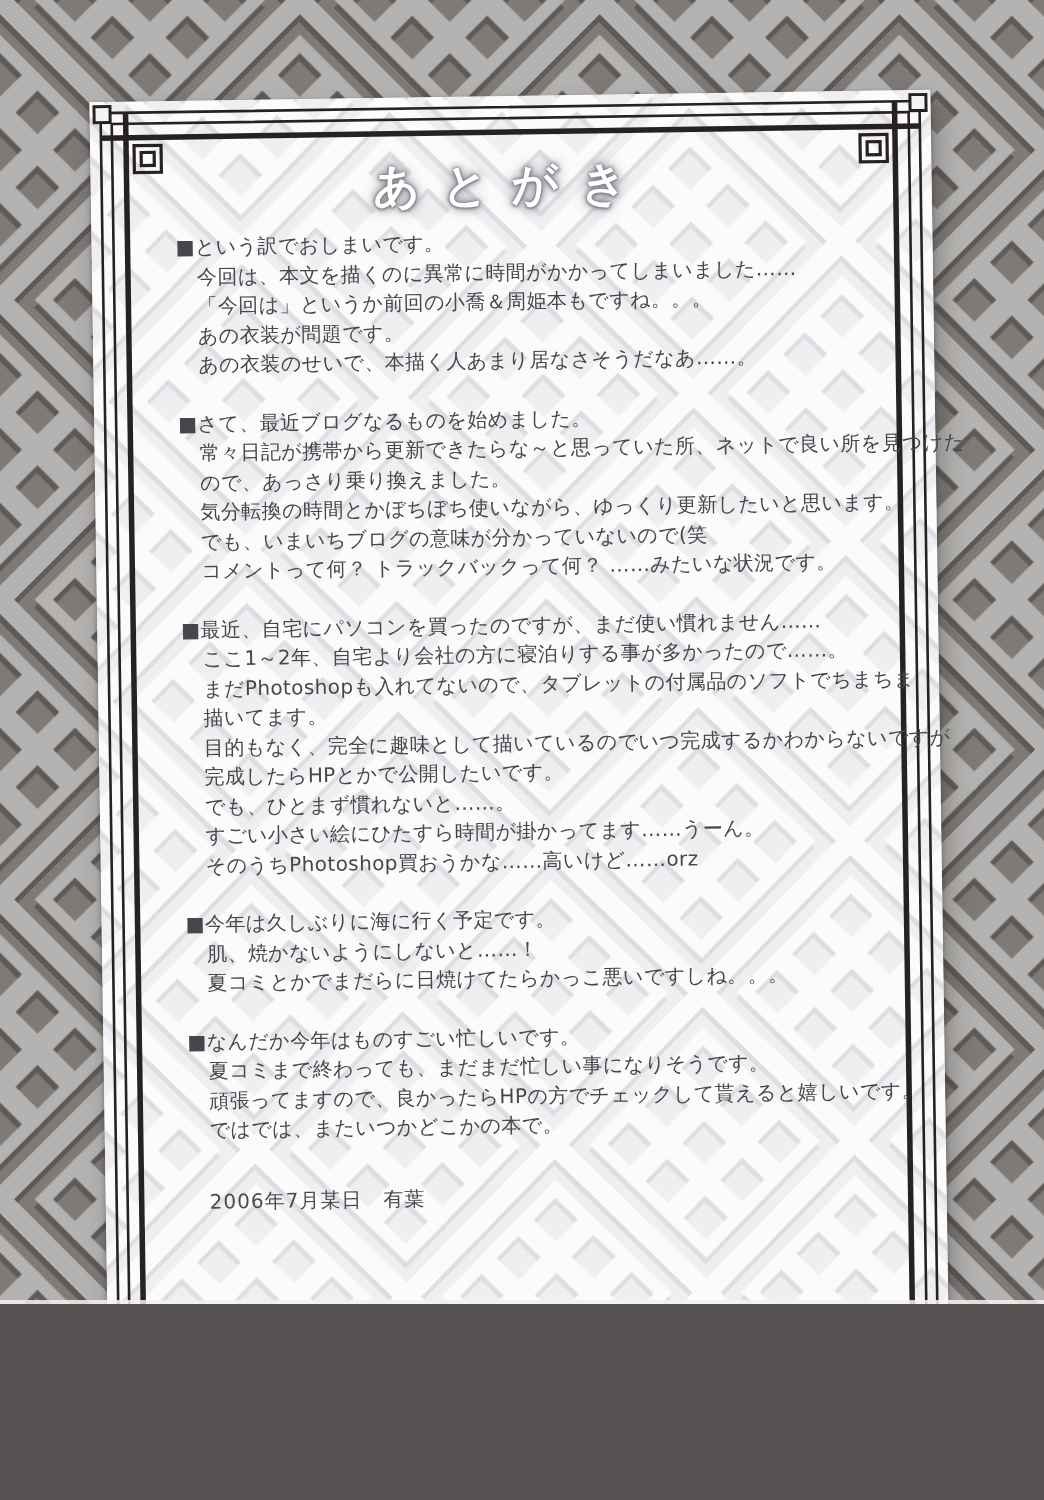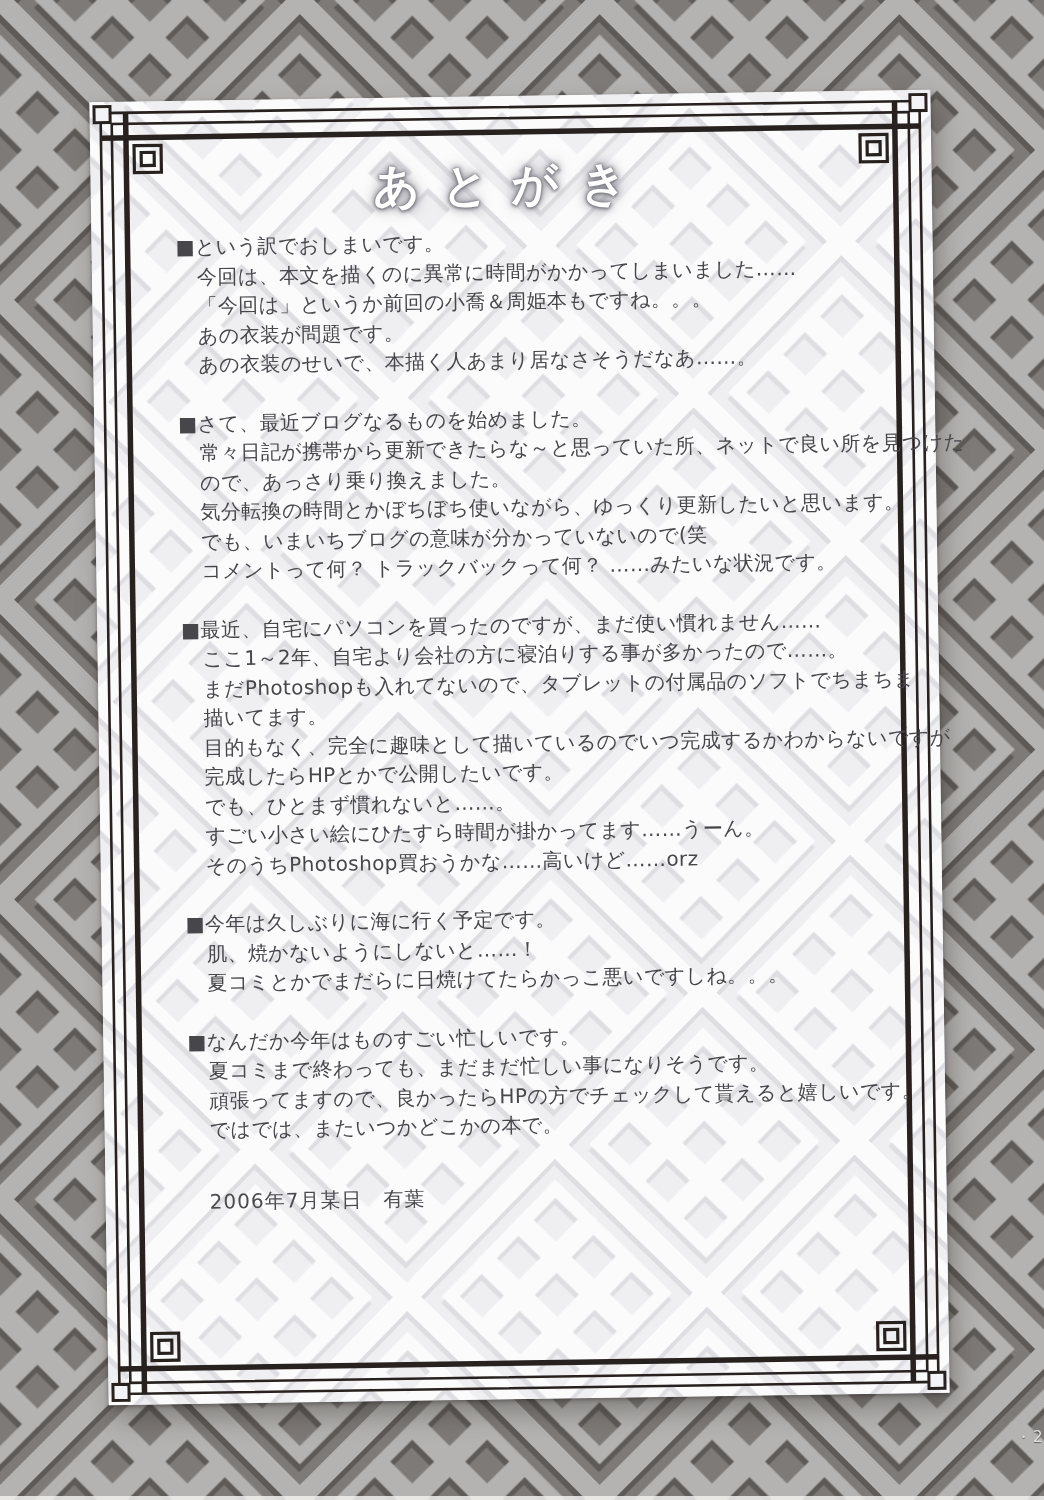--- a/index.html
+++ b/index.html
@@ -1,17 +1,17 @@
 <!DOCTYPE html>
 <html><head>
 <meta charset="utf-8">
 <style>
   html,body{margin:0;padding:0;background:#555150;}
   #stage{
-    position:relative;width:1044px;height:1500px;overflow:hidden;
+    position:relative;width:1044px;height:1304px;overflow:hidden;
     background:#7e7a77;
     font-family:"DejaVu Sans","Liberation Sans",sans-serif;
   }
   #bg-svg{position:absolute;left:0;top:0;width:1044px;height:1500px;display:block;}
 
   
   #paper{
     position:absolute;left:99px;top:96px;width:841px;height:1303px;
     background:#f1f0f2;
     transform:rotate(-0.85deg);

